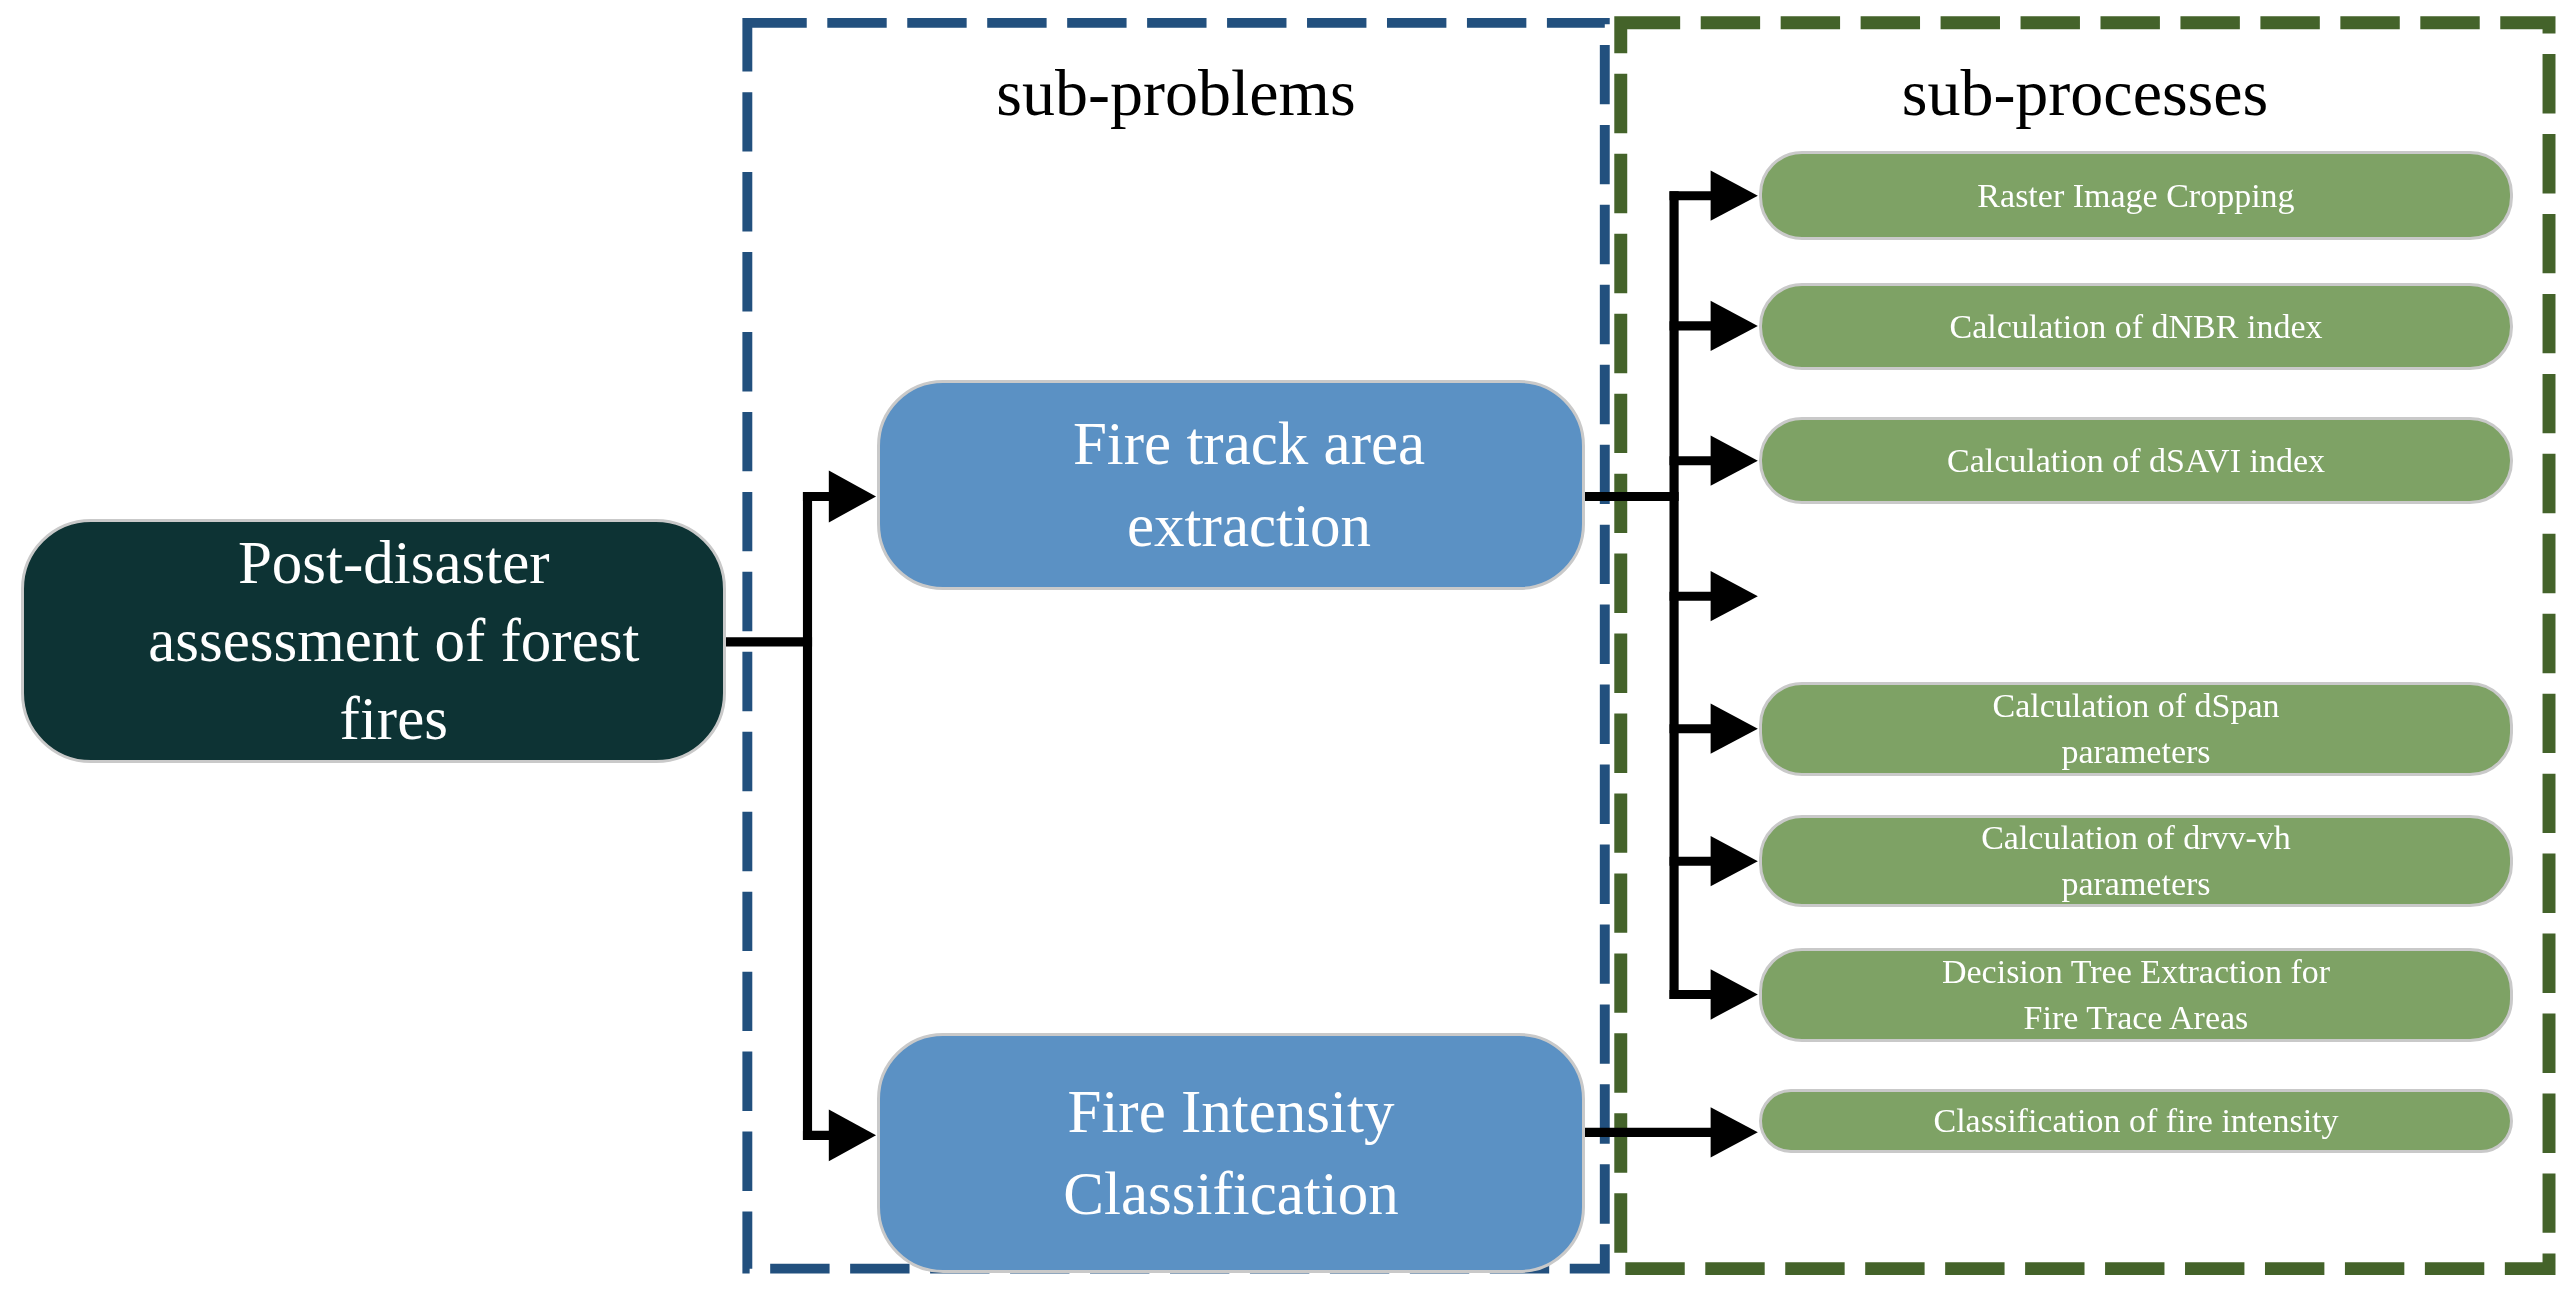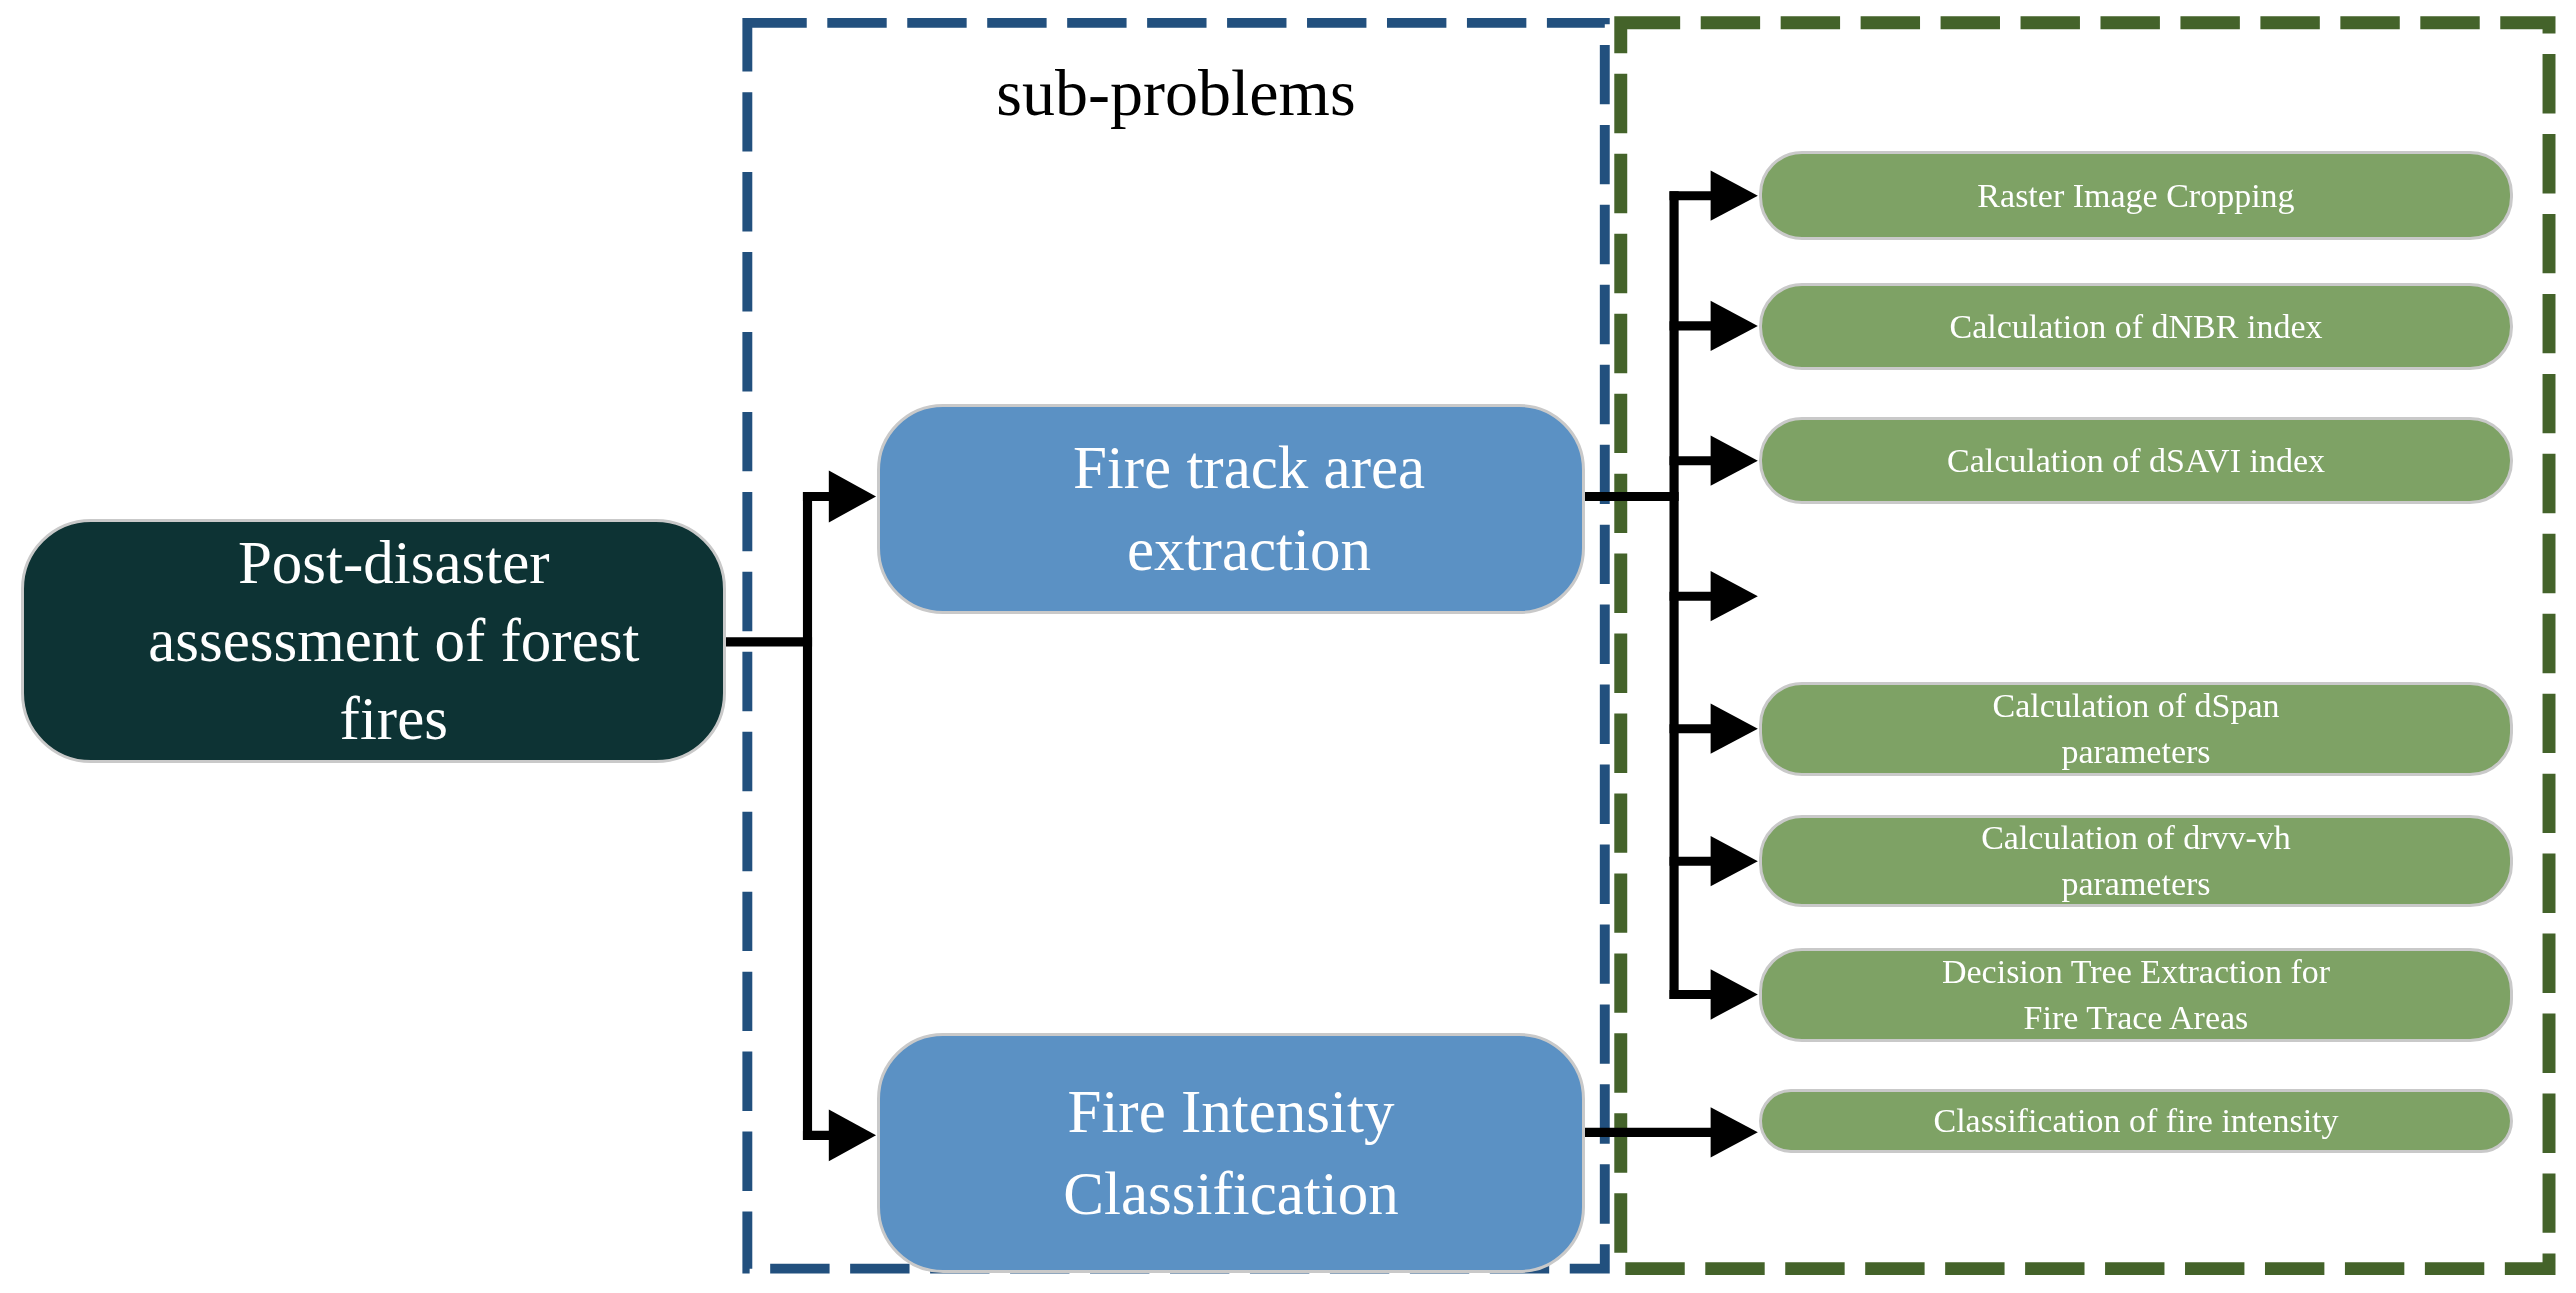--- a/index.html
+++ b/index.html
@@ -42,21 +42,21 @@
     padding-left: 40px;
   }
   .blue-box {
     left: 877px;
     width: 708px;
     border-radius: 66px;
     background: #5b91c4;
     font-size: 61px;
     line-height: 82px;
   }
-  .blue-1 { top: 404px; height: 210px; padding-left: 36px; }
+  .blue-1 { top: 380px; height: 210px; padding-left: 36px; }
   .blue-2 { top: 1033px; height: 240px; }
   .green-box {
     left: 1759px;
     width: 754px;
     border-radius: 43px;
     background: #7ea265;
     font-size: 34px;
     line-height: 46px;
   }
   .g1 { top: 151px;  height: 89px; }
@@ -114,20 +114,21 @@
     <polygon fill="#000000" points="2308,428 2246,395 2246,461"></polygon>
     <polygon fill="#000000" points="2308,605 2246,572 2246,638"></polygon>
     <polygon fill="#000000" points="2308,783 2246,750 2246,816"></polygon>
     <polygon fill="#000000" points="2308,957 2246,924 2246,990"></polygon>
     <polygon fill="#000000" points="2308,1131 2246,1098 2246,1164"></polygon>
     <polygon fill="#000000" points="2308,1306 2246,1273 2246,1339"></polygon>
     <polygon fill="#000000" points="2308,1487 2246,1454 2246,1520"></polygon>
   </svg>
 
   <div class="frame-title title-problems">sub-problems</div>
+  <div class="frame-title title-processes">sub-processes</div>
 
   <div class="node root-box">
     <span class="lbl">Post-disaster
 assessment of forest
 fires</span>
   </div>
 
   <div class="node blue-box blue-1">
     <span class="lbl">Fire track area
 extraction</span>

